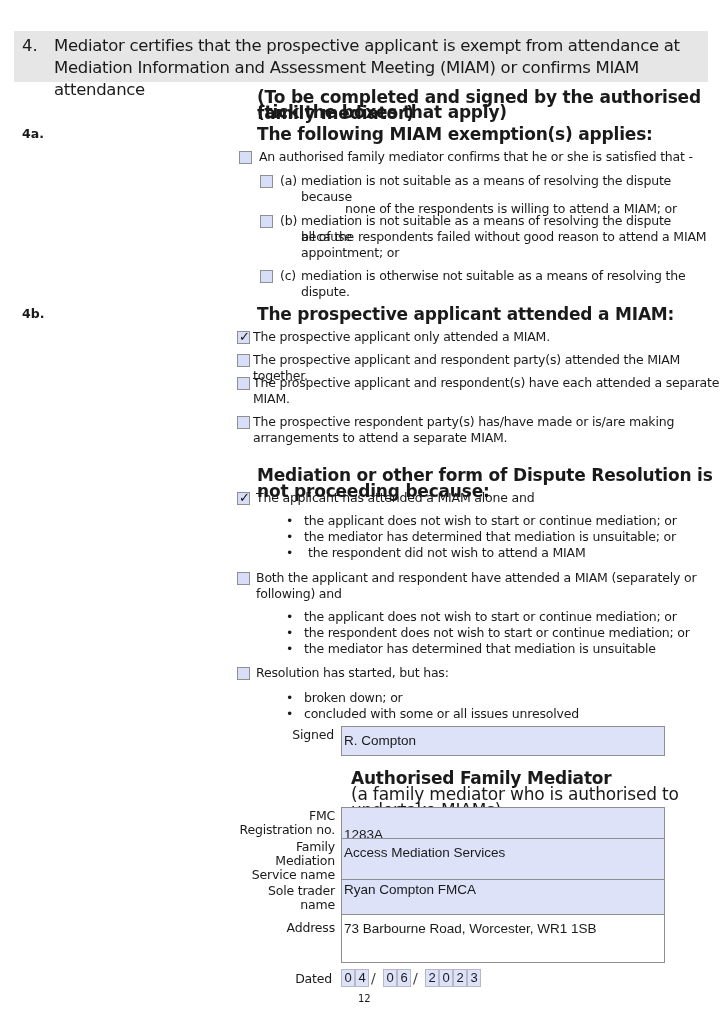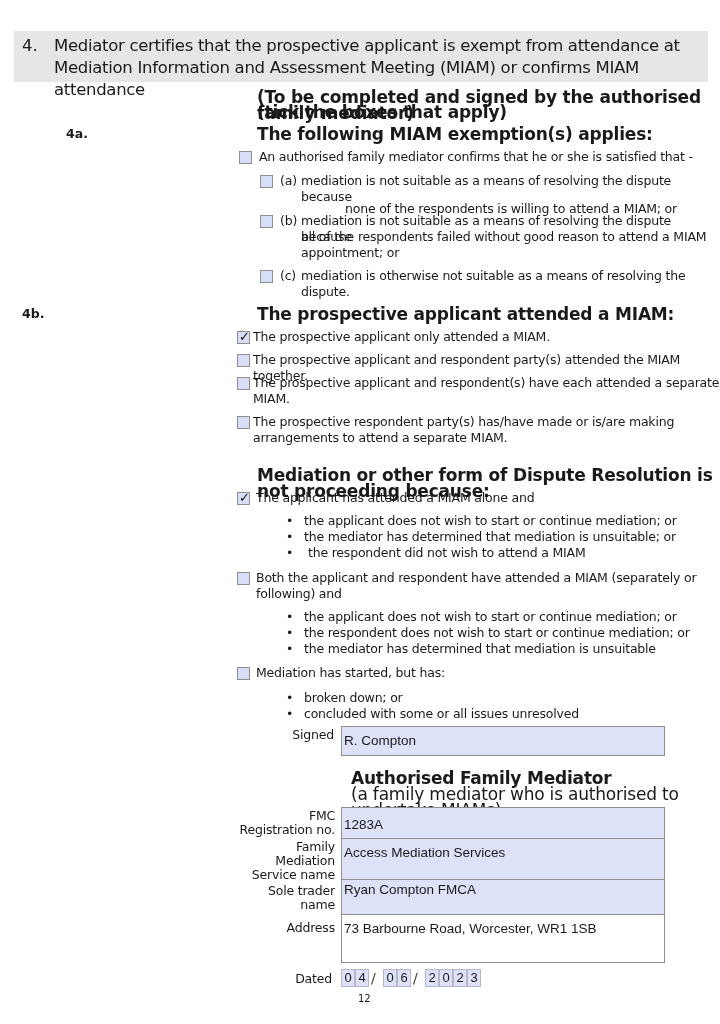--- a/index.html
+++ b/index.html
@@ -30,21 +30,21 @@
 </head>
 <body>
 
 <div class="abs header-band"></div>
 <div class="abs header-num">4.</div>
 <div class="abs header-text">Mediator certifies that the prospective applicant is exempt from attendance at Mediation Information and Assessment Meeting (MIAM) or confirms MIAM attendance</div>
 
 <div class="abs small bold" style="left:257px; top:89px;">(To be completed and signed by the authorised family mediator)</div>
 <div class="abs small bold" style="left:257px; top:104px;">(tick the boxes that apply)</div>
 
-<div class="abs sec-label" style="top:126px;margin-left:44px;">4a.</div>
+<div class="abs sec-label" style="top:126px;">4a.</div>
 <div class="abs small bold" style="left:257px; top:126px;">The following MIAM exemption(s) applies:</div>
 
 <div class="cb" style="left:239px; top:151px;"></div>
 <div class="txt" style="left:259px; top:149px;">An authorised family mediator confirms that he or she is satisfied that -</div>
 
 <div class="cb" style="left:260px; top:175px;"></div>
 <div class="txt" style="left:280px; top:173px;">(a)</div>
 <div class="txt" style="left:301px; top:173px;">mediation is not suitable as a means of resolving the dispute because</div>
 <div class="txt" style="left:301px; top:201px;margin-left:44px;">none of the respondents is willing to attend a MIAM; or</div>
 
@@ -94,34 +94,34 @@
 <div class="txt" style="left:256px; top:570px;">Both the applicant and respondent have attended a MIAM (separately or</div>
 <div class="txt" style="left:256px; top:586px;">following) and</div>
 <div class="bullet" style="left:286px; top:609px;">•</div>
 <div class="txt" style="left:304px; top:609px;">the applicant does not wish to start or continue mediation; or</div>
 <div class="bullet" style="left:286px; top:625px;">•</div>
 <div class="txt" style="left:304px; top:625px;">the respondent does not wish to start or continue mediation; or</div>
 <div class="bullet" style="left:286px; top:641px;">•</div>
 <div class="txt" style="left:304px; top:641px;">the mediator has determined that mediation is unsuitable</div>
 
 <div class="cb" style="left:237px; top:667px;"></div>
-<div class="txt" style="left:256px; top:665px;">Mediation has started, but has:</div>
+<div class="txt" style="left:256px; top:665px;">Resolution has started, but has:</div>
 <div class="bullet" style="left:286px; top:690px;">•</div>
 <div class="txt" style="left:304px; top:690px;">broken down; or</div>
 <div class="bullet" style="left:286px; top:706px;">•</div>
 <div class="txt" style="left:304px; top:706px;">concluded with some or all issues unresolved</div>
 
 <div class="flabel" style="left:250px; top:728px; width:84px;">Signed</div>
 <div class="field" style="left:341px; top:726px; width:324px; height:30px;">R. Compton</div>
 <div class="abs small bold" style="left:351px; top:770px;">Authorised Family Mediator</div>
 <div class="abs small" style="left:351px; top:786px;">(a family mediator who is authorised to undertake MIAMs)</div>
 
 <div class="flabel" style="left:230px; top:809px; width:105px;">FMC</div>
 <div class="flabel" style="left:230px; top:823px; width:105px;">Registration no.</div>
-<div class="field" style="left:341px; top:807px; width:324px; height:32px; padding-top:9px;">1283A</div>
+<div class="field" style="left:341px; top:807px; width:324px; height:32px; padding-top:19px;">1283A</div>
 
 <div class="flabel" style="left:230px; top:840px; width:105px;">Family</div>
 <div class="flabel" style="left:230px; top:854px; width:105px;">Mediation</div>
 <div class="flabel" style="left:230px; top:868px; width:105px;">Service name</div>
 <div class="field" style="left:341px; top:838px; width:324px; height:42px;">Access Mediation Services</div>
 
 <div class="flabel" style="left:230px; top:884px; width:105px;">Sole trader</div>
 <div class="flabel" style="left:230px; top:898px; width:105px;">name</div>
 <div class="field" style="left:341px; top:879px; width:324px; height:36px; padding-top:2px;">Ryan Compton FMCA</div>
 

